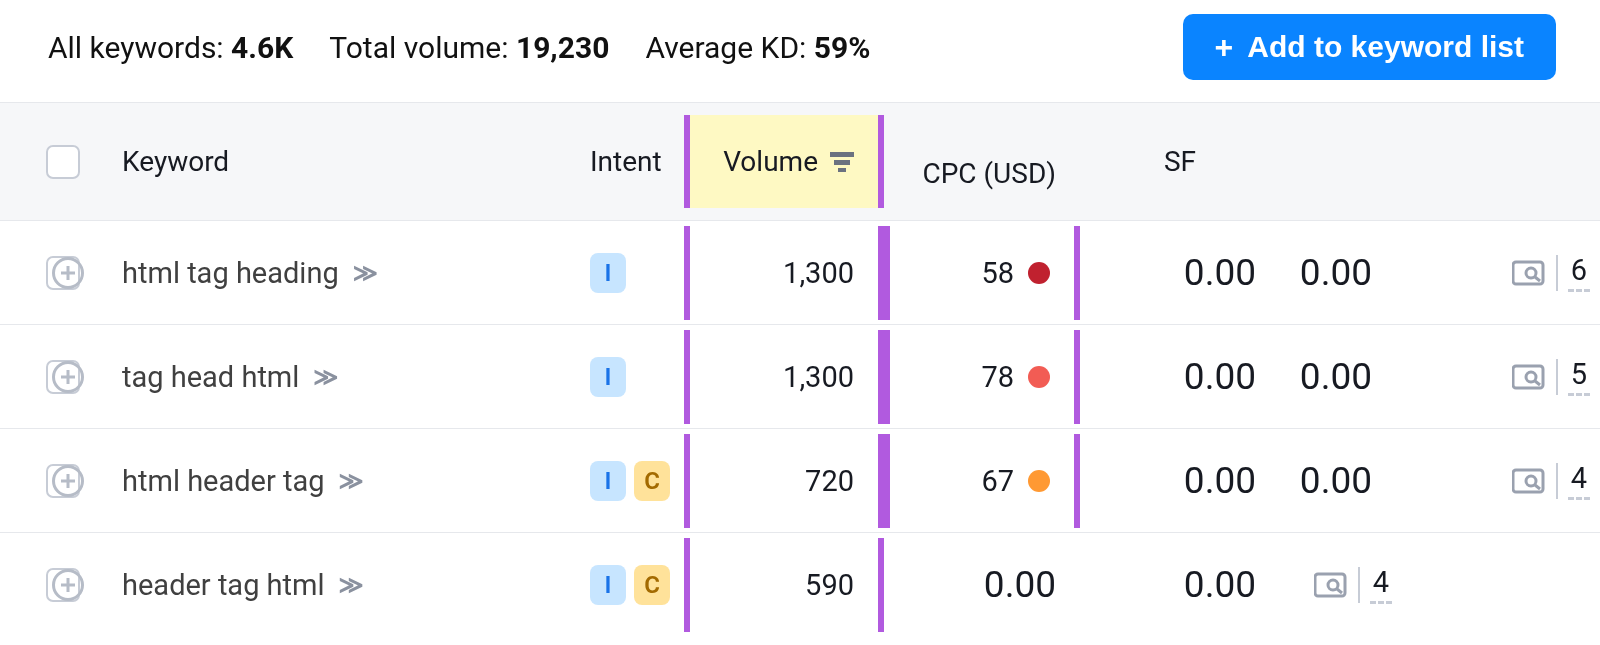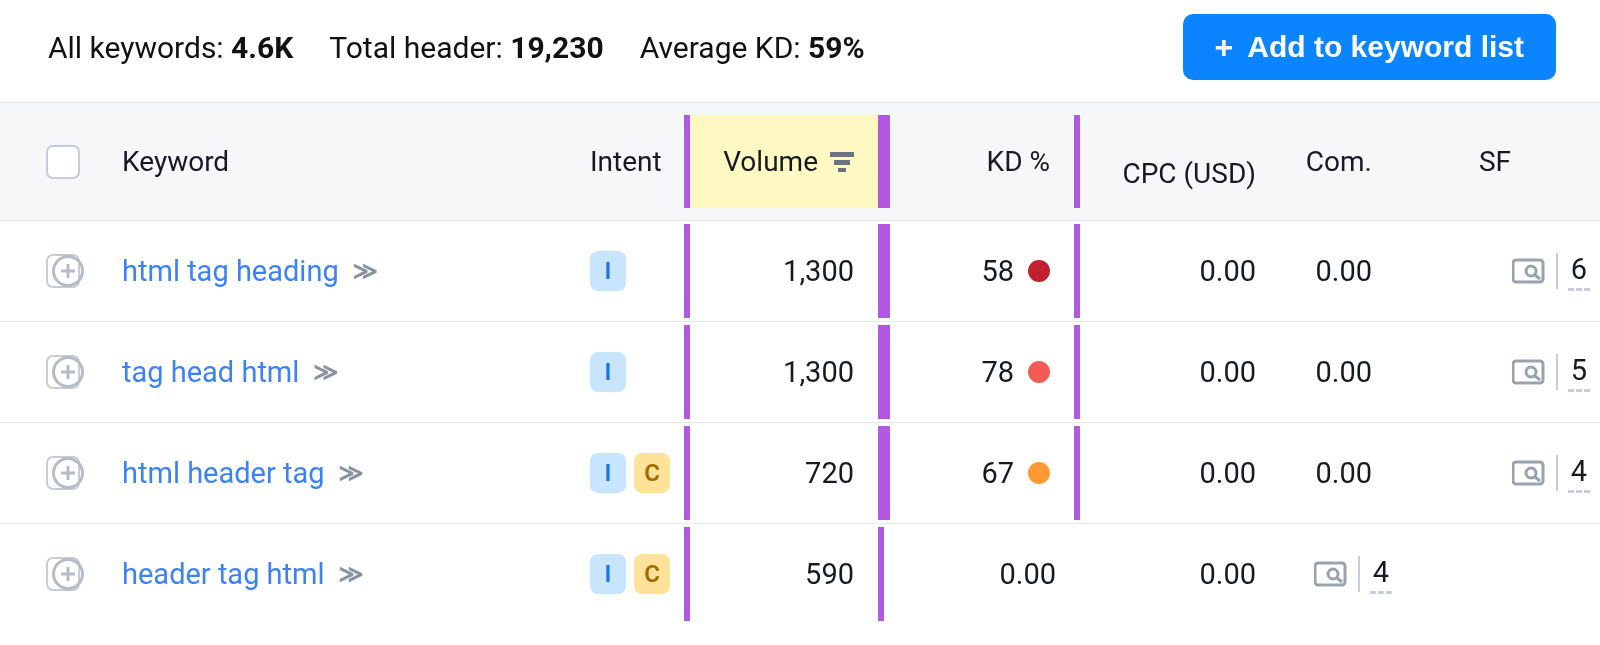--- a/index.html
+++ b/index.html
@@ -24,32 +24,32 @@
   .th-cpc { text-align:right; padding-right:24px;margin-top:24px; }
   .th-com { text-align:right; padding-right:24px; }
   .th-sf { text-align:center; padding-right:10px; }
   
   .chk-cell { padding-left:46px; padding-right:0;}
   .checkbox { width:34px; height:34px; border:2px solid #c7ccd6; border-radius:7px; background:#fff; cursor:pointer; }
   
   .kw-cell { display:flex; align-items:center; gap:12px; padding-left:0;}
   .add-icon { width:32px; height:32px; border-radius:50%; border:3px solid #b6bcc7; display:flex; align-items:center; justify-content:center; color:#b6bcc7; cursor:pointer; flex-shrink:0;}
   .add-icon svg { display:block; }
-  .kw-link { color:#3b82f6; font-size:29px; cursor:pointer; }
+  .kw-link { color:#404040; font-size:29px; cursor:pointer; }
   .chevrons { color:#8a919f; font-size:24px; letter-spacing:-5px; font-weight:600; cursor:pointer; margin-left:2px;}
   
   .intent-cell { display:flex; gap:8px; }
   .badge { width:36px; height:40px; border-radius:8px; display:flex; align-items:center; justify-content:center; font-size:24px; font-weight:600; }
   .badge-I { background:#c7e5ff; color:#1a73e8; }
   .badge-C { background:#ffe29a; color:#a36a00; }
   
   .c-volume { text-align:right; border-left:6px solid #b15adf; border-right:6px solid #b15adf; padding-right:24px; font-size:29px;padding-left:9px;}
   .c-kd { text-align:right; border-left:6px solid #b15adf; border-right:6px solid #b15adf; padding-right:24px; font-size:29px; display:flex; justify-content:flex-end; align-items:center; gap:14px;}
   .dot { width:22px; height:22px; border-radius:50%; display:inline-block; }
-  .c-cpc, .c-com { text-align:right; padding-right:24px; font-size:29px;}
+  .c-cpc, .c-com { text-align:right; padding-right:24px; font-size:37px;}
   .c-sf { display:flex; justify-content:flex-end; align-items:center; gap:10px; padding-right:4px;}
   .serp-ico { color:#9aa1af; display:flex; align-items:center;}
   .sf-sep { width:2px; height:36px; background:#c7ccd6; }
   .sf-num { font-size:29px; color:#171a22; border-bottom:3px dashed #c7ccd6; padding:0 3px 2px 3px;}
   
   .sort-icon svg { display:block; }
   
   .overflow-mask { height:645px; overflow:hidden; }
 </style>
 </head>
@@ -57,21 +57,21 @@
 
 <div class="overflow-mask">
 <div class="wrap">
 
   <div class="topbar">
     <div class="stat">
       <span>All keywords:</span>
       <span class="v">4.6K</span>
     </div>
     <div class="stat">
-      <span>Total header:</span>
+      <span>Total volume:</span>
       <span class="v">19,230</span>
     </div>
     <div class="stat">
       <span>Average KD:</span>
       <span class="v">59%</span>
     </div>
     <div class="spacer"></div>
     <button class="add-btn">
       <span class="plus">+</span>
       <span>Add to keyword list</span>
@@ -90,23 +90,21 @@
       <div class="cell th-volume">
         <span>Volume</span>
         <span class="sort-icon">
           <svg width="24" height="20" viewBox="0 0 24 20">
                 <rect x="0" y="0" width="24" height="5" fill="#6b7280"></rect>
                 <rect x="4" y="8" width="16" height="5" fill="#6b7280"></rect>
                 <rect x="8" y="16" width="8" height="5" fill="#6b7280"></rect>
               </svg>
         </span>
       </div>
-      <div class="cell th-kd">KD %</div>
       <div class="cell th-cpc">CPC (USD)</div>
-      <div class="cell th-com">Com.</div>
       <div class="cell th-sf">SF</div>
     </div>
     <div id="rows-mount">
           <div class="row">
             <div class="cell chk-cell">
               <div class="checkbox"></div>
             </div>
             <div class="cell" style="padding-left: 6px; padding-right: 0px;">
               <div class="add-icon">
                 <svg width="16" height="16" viewBox="0 0 16 16">

